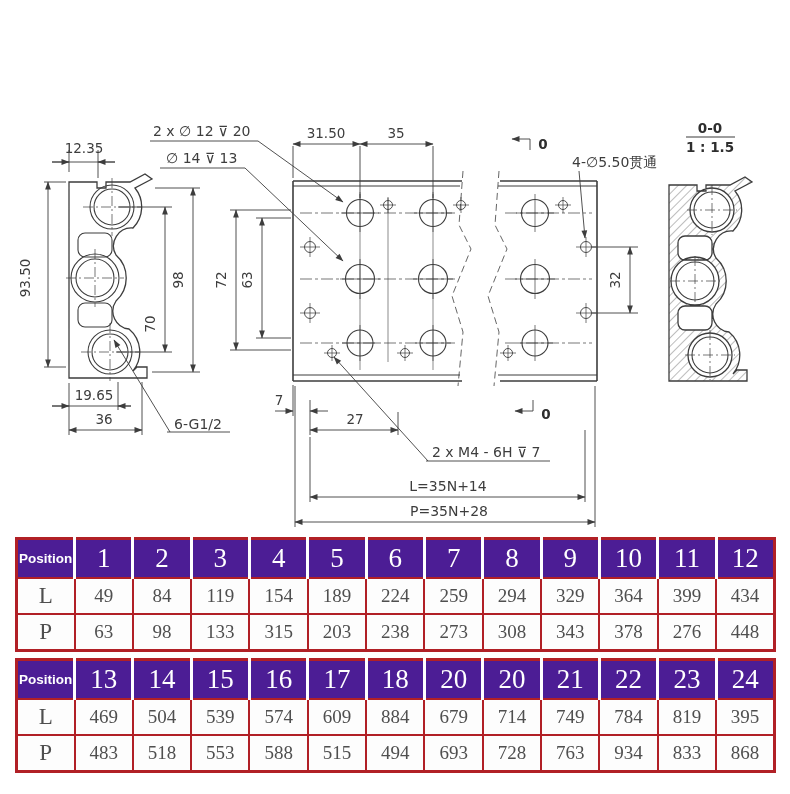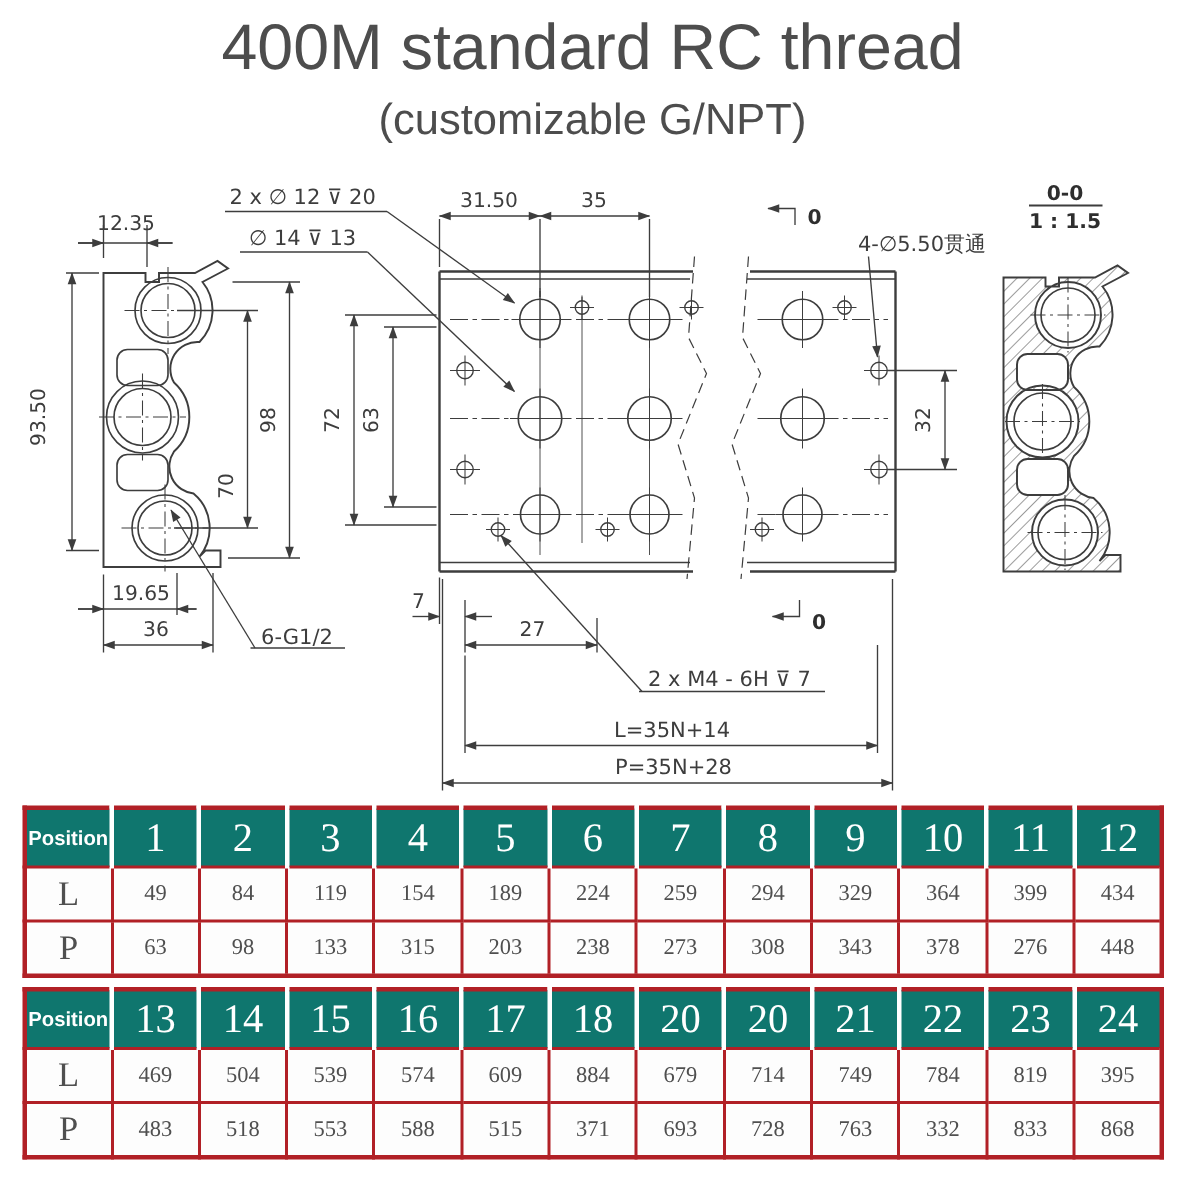--- a/index.html
+++ b/index.html
@@ -11,37 +11,35 @@
             font-size:29px;font-weight:400;color:#4d4d4d;}
   .drawing{position:absolute;top:105px;left:0;}
   svg text{font-family:"DejaVu Sans","Liberation Sans",sans-serif;font-size:13.5px;fill:#3d3d3d;}
   svg text.note{font-size:14px;}
   svg text.sec{font-weight:bold;fill:#2e2e2e;}
   .dtable{position:absolute;left:15px;width:761px;border-collapse:collapse;table-layout:fixed;
           border:3px solid #b12026;background:#fdfdfd;}
   .dtable.t1{top:537px;}
   .dtable.t2{top:658px;}
   .dtable col.c0{width:58px;}
-  .dtable thead th{background:#0f766e;color:#fff;height:37px;padding:0;
+  .dtable thead th{background:#4c1d95;color:#fff;height:37px;padding:0;
                    font-family:"Liberation Serif","DejaVu Serif",serif;font-size:27px;font-weight:normal;
                    border-left:3px solid #fff;}
   .dtable thead th:first-child{border-left:none;
                    font-family:"Liberation Sans",sans-serif;font-size:13.5px;font-weight:bold;}
   .dtable tbody th,.dtable tbody td{background:#fdfdfd;border:2px solid #b12026;height:34px;padding:0;
                    text-align:center;color:#4f4f4f;
                    font-family:"Liberation Serif","DejaVu Serif",serif;font-weight:normal;}
   .dtable tbody th{font-size:23px;}
-  .dtable tbody td{font-size:15px;}
+  .dtable tbody td{font-size:19px;}
 </style>
 </head>
 <body>
 
 <div class="page">
-  <div class="title">400M standard RC thread</div>
-  <div class="subtitle">(customizable G/NPT)</div>
 
   <svg class="drawing" width="790" height="432" viewBox="0 105 790 432">
     <defs>
       <pattern id="hatch" patternUnits="userSpaceOnUse" width="6" height="6" patternTransform="rotate(45)">
         <rect width="6" height="6" fill="#ffffff"></rect>
         <line x1="0" y1="0" x2="0" y2="6" stroke="#6b6b6b" stroke-width="0.9"></line>
       </pattern>
       <marker id="arr" viewBox="0 0 10 10" refX="9.4" refY="5" markerWidth="11" markerHeight="8" orient="auto-start-reverse" markerUnits="userSpaceOnUse">
         <path d="M0,1.4 L10,5 L0,8.6 Z" fill="#3d3d3d"></path>
       </marker>
@@ -473,23 +471,23 @@
           <td>819</td>
           <td>395</td>
         </tr>
         <tr>
           <th>P</th>
           <td>483</td>
           <td>518</td>
           <td>553</td>
           <td>588</td>
           <td>515</td>
-          <td>371</td>
+          <td>494</td>
           <td>693</td>
           <td>728</td>
           <td>763</td>
-          <td>332</td>
+          <td>934</td>
           <td>833</td>
           <td>868</td>
         </tr>
       </tbody>
     </table>
 </div>
 
 </body></html>

